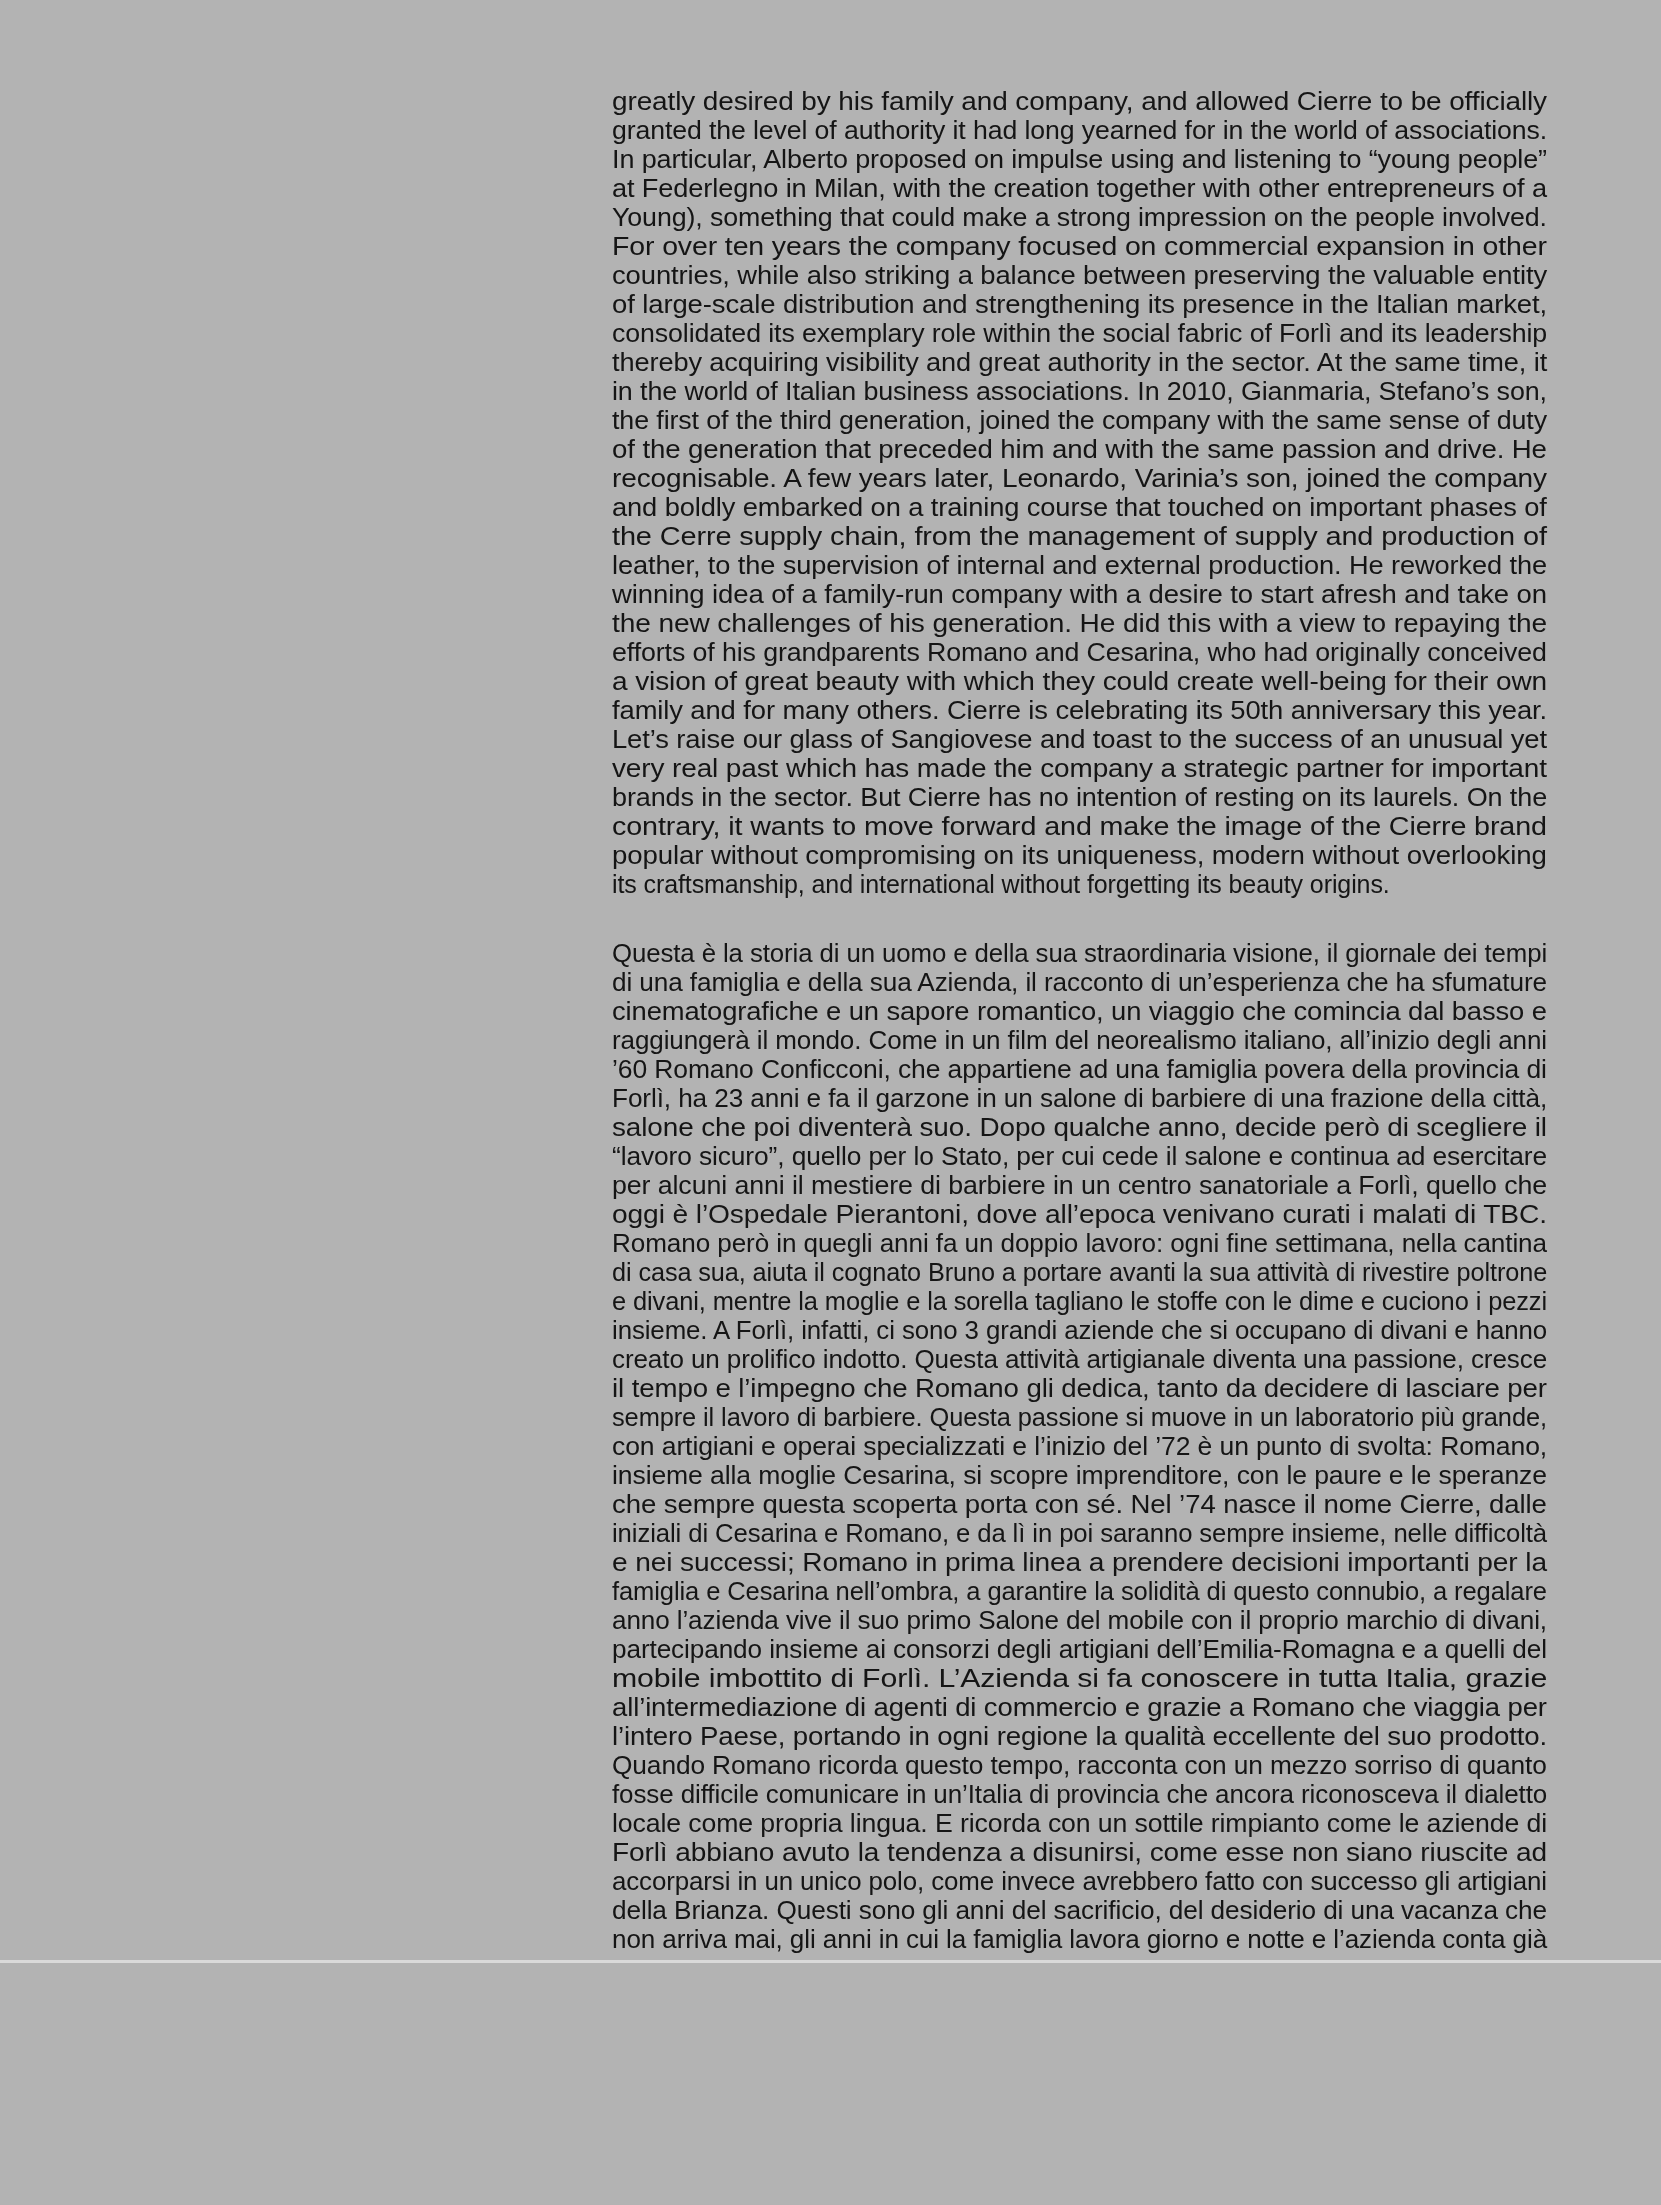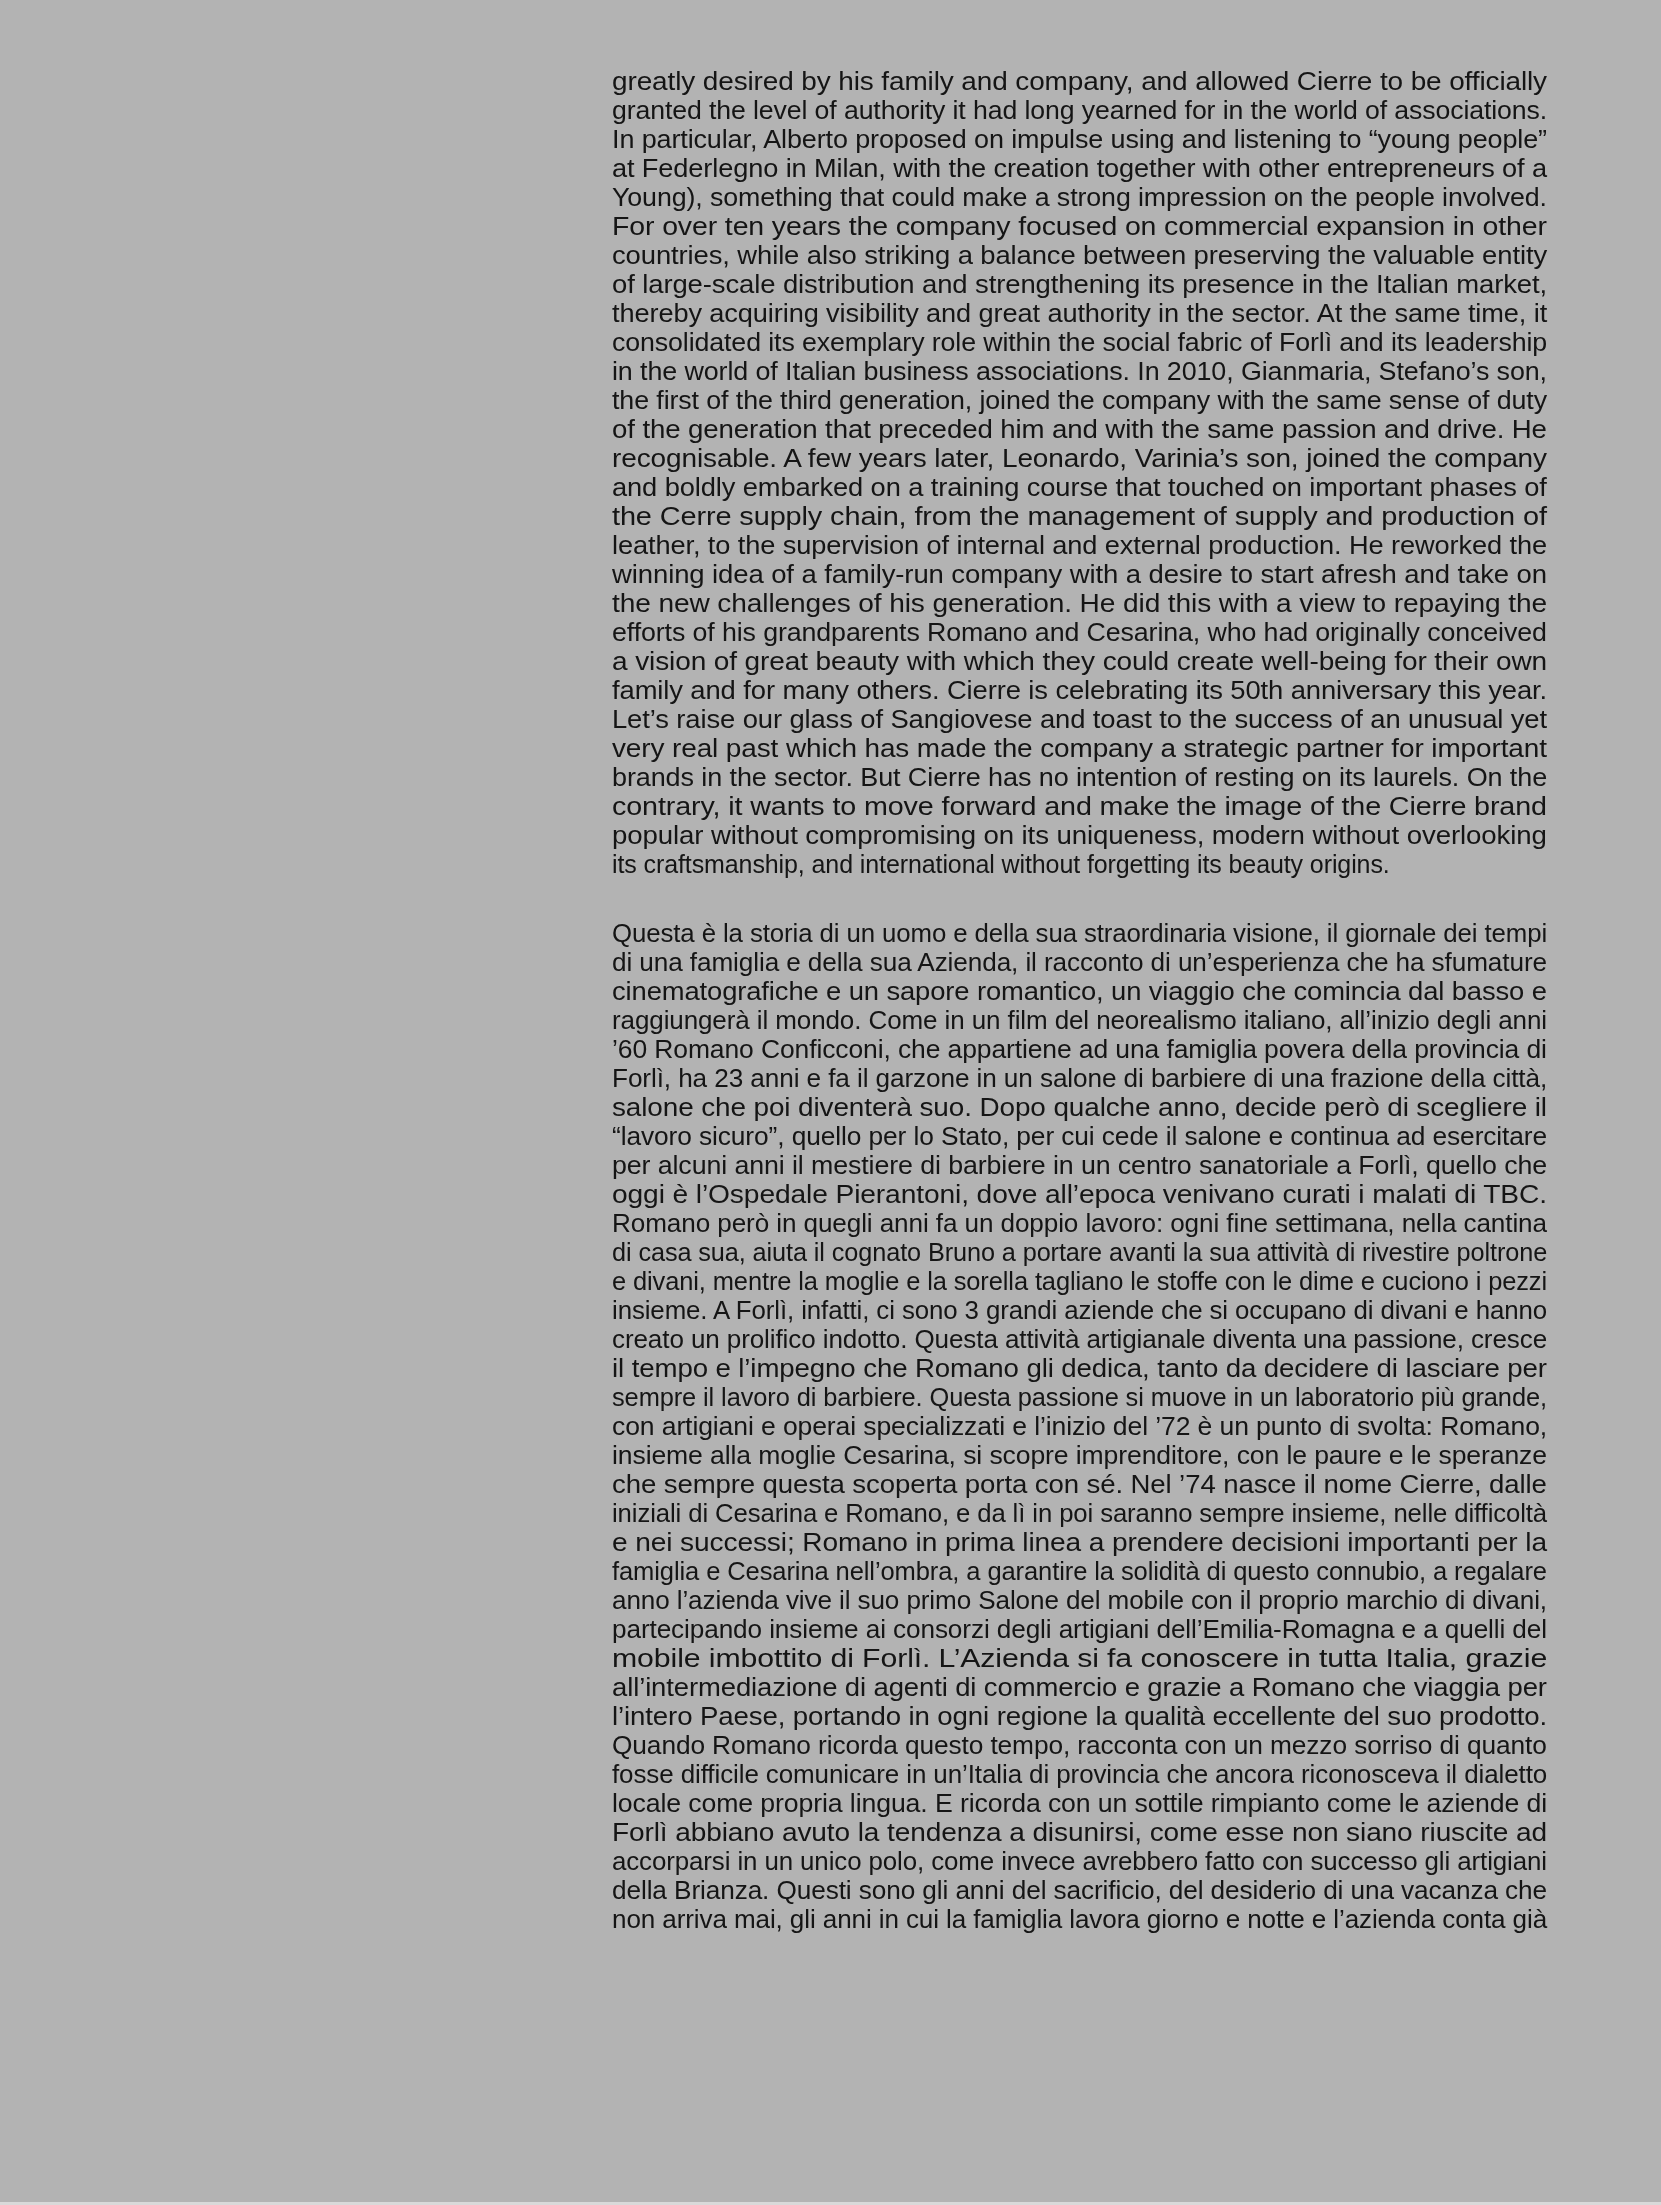--- a/index.html
+++ b/index.html
@@ -9,21 +9,22 @@
   }
   body {
     width: 1661px;
     height: 2205px;
     overflow: hidden;
     font-family: "Liberation Sans", sans-serif;
   }
   .page {
     position: relative;
     width: 1661px;
-    height: 2205px;
+    height: 1943px;
+    margin-top: 20px;
   }
   .text-column {
     position: absolute;
     left: 612px;
     top: 67px;
     width: 942px;
   }
   .paragraph {
     font-size: 25px;
     line-height: 29px;
@@ -56,22 +57,22 @@
   <div class="text-column">
     <div class="paragraph" lang="en" style="color: rgb(21, 21, 21);">
         <div class="line"><span style="transform: scaleX(1.1182);">greatly desired by his family and company, and allowed Cierre to be officially</span></div>
         <div class="line"><span style="transform: scaleX(1.0664);">granted the level of authority it had long yearned for in the world of associations.</span></div>
         <div class="line"><span style="transform: scaleX(1.0777);">In particular, Alberto proposed on impulse using and listening to “young people”</span></div>
         <div class="line"><span style="transform: scaleX(1.0865);">at Federlegno in Milan, with the creation together with other entrepreneurs of a</span></div>
         <div class="line"><span style="transform: scaleX(1.0715);">Young), something that could make a strong impression on the people involved.</span></div>
         <div class="line"><span style="transform: scaleX(1.1385);">For over ten years the company focused on commercial expansion in other</span></div>
         <div class="line"><span style="transform: scaleX(1.097);">countries, while also striking a balance between preserving the valuable entity</span></div>
         <div class="line"><span style="transform: scaleX(1.0991);">of large-scale distribution and strengthening its presence in the Italian market,</span></div>
+        <div class="line"><span style="transform: scaleX(1.0699);">consolidated its exemplary role within the social fabric of Forlì and its leadership</span></div>
         <div class="line"><span style="transform: scaleX(1.0872);">thereby acquiring visibility and great authority in the sector. At the same time, it</span></div>
-        <div class="line"><span style="transform: scaleX(1.0699);">consolidated its exemplary role within the social fabric of Forlì and its leadership</span></div>
         <div class="line"><span style="transform: scaleX(1.075);">in the world of Italian business associations. In 2010, Gianmaria, Stefano’s son,</span></div>
         <div class="line"><span style="transform: scaleX(1.0727);">the first of the third generation, joined the company with the same sense of duty</span></div>
         <div class="line"><span style="transform: scaleX(1.1053);">of the generation that preceded him and with the same passion and drive. He</span></div>
         <div class="line"><span style="transform: scaleX(1.1196);">recognisable. A few years later, Leonardo, Varinia’s son, joined the company</span></div>
         <div class="line"><span style="transform: scaleX(1.091);">and boldly embarked on a training course that touched on important phases of</span></div>
         <div class="line"><span style="transform: scaleX(1.156);">the Cerre supply chain, from the management of supply and production of</span></div>
         <div class="line"><span style="transform: scaleX(1.0882);">leather, to the supervision of internal and external production. He reworked the</span></div>
         <div class="line"><span style="transform: scaleX(1.1004);">winning idea of a family-run company with a desire to start afresh and take on</span></div>
         <div class="line"><span style="transform: scaleX(1.1242);">the new challenges of his generation. He did this with a view to repaying the</span></div>
         <div class="line"><span style="transform: scaleX(1.0709);">efforts of his grandparents Romano and Cesarina, who had originally conceived</span></div>

